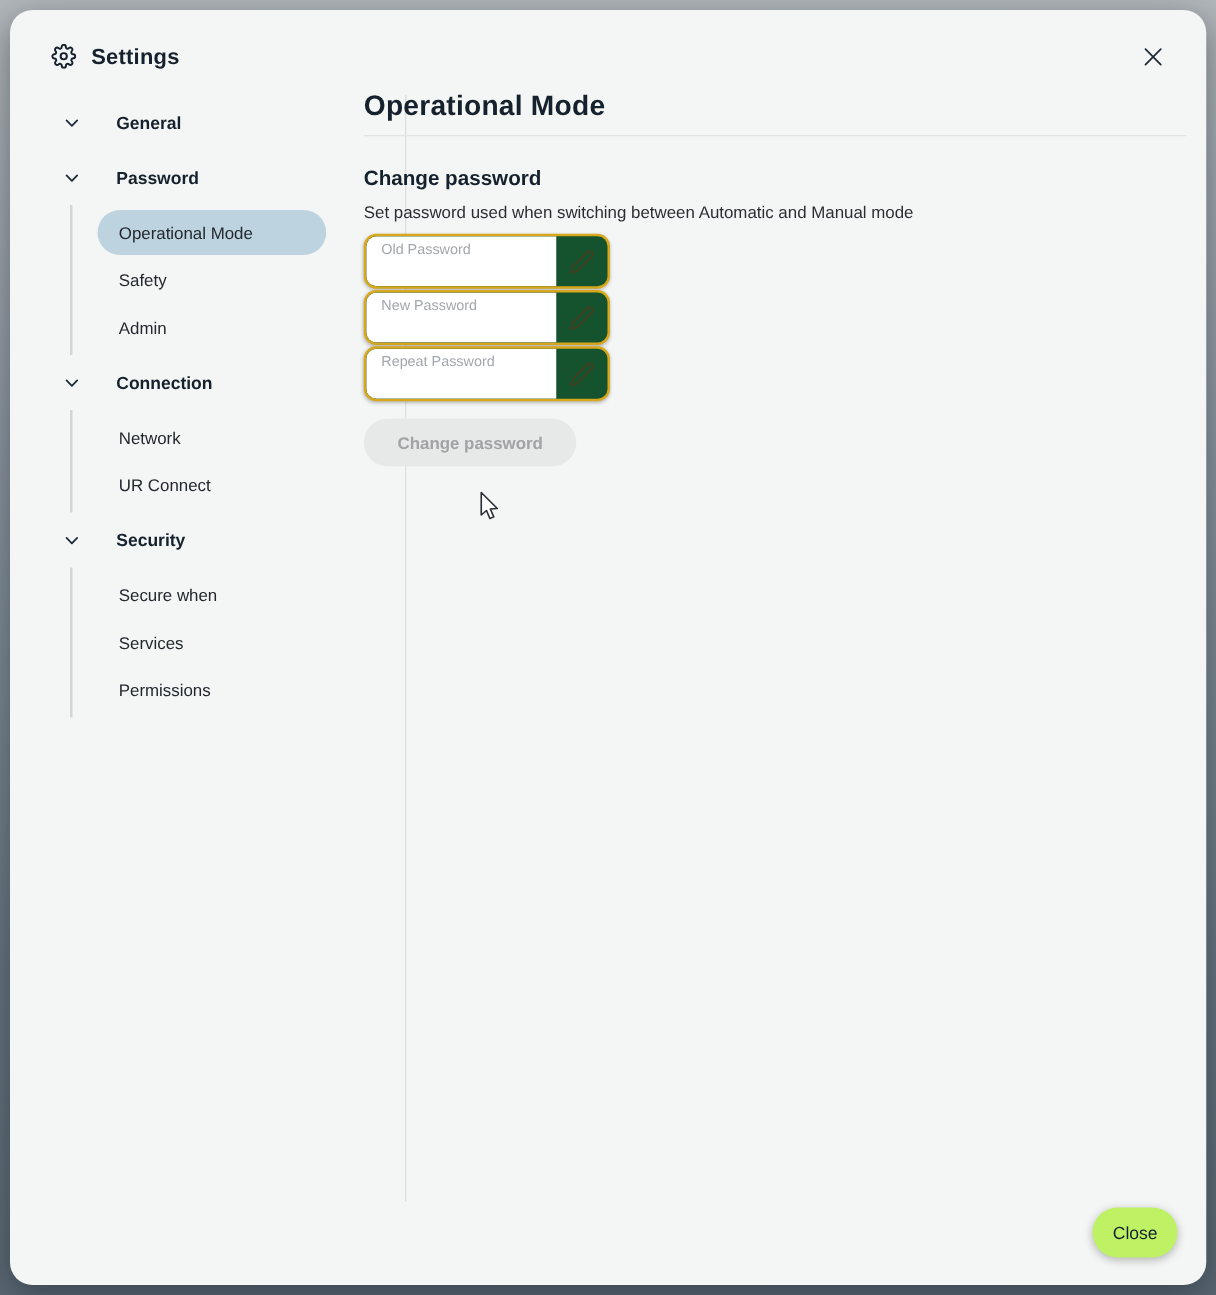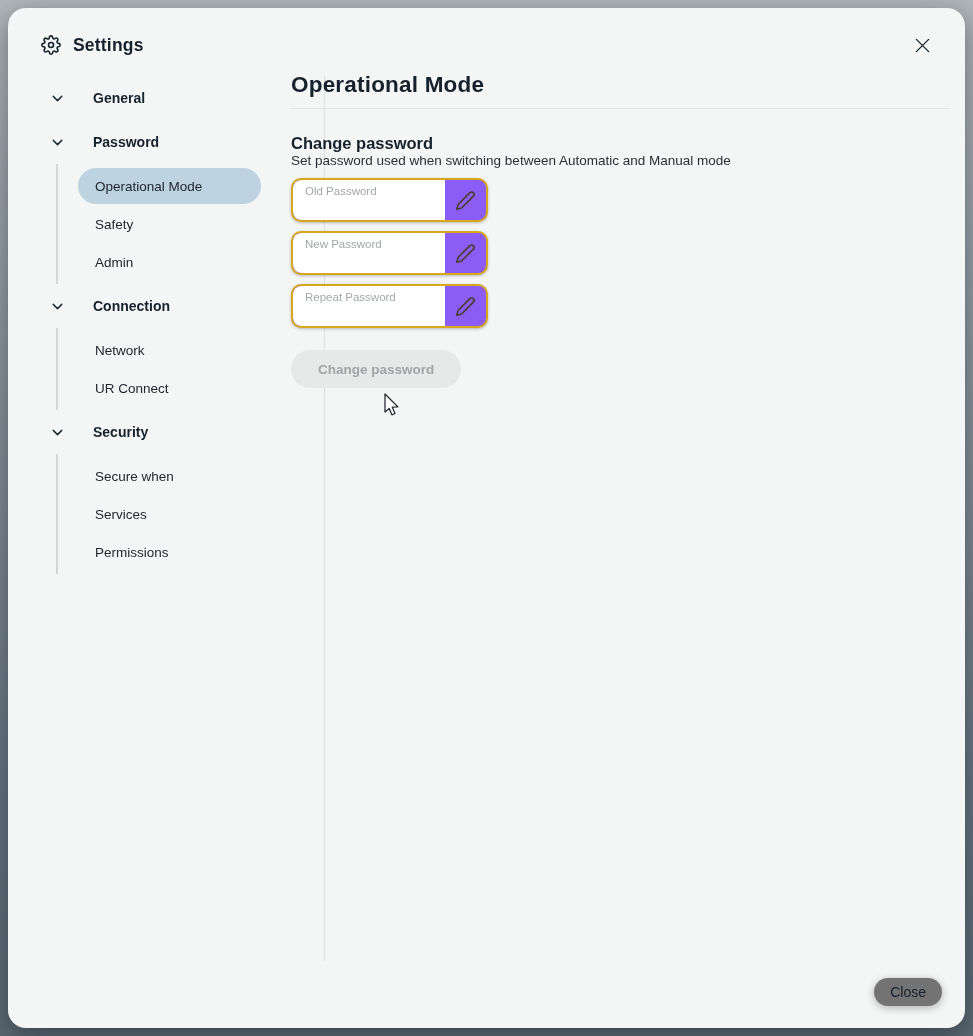--- a/index.html
+++ b/index.html
@@ -81,30 +81,30 @@
     line-height: 34px; letter-spacing: .2px;
   }
   .title-divider {
     margin-top: 6px; height: 1px; background: #e2e3e4; width: 100%;
   }
   .section-heading {
     margin-top: 25px;
     font-size: 16.5px; font-weight: 700; color: #15212d;
   }
   .section-desc {
-    margin-top: 0;
+    margin-top: 9px;
     font-size: 13.5px; color: #2b2f33;
   }
 
   .fields { margin-top: 10px; }
   .pw-field {
     width: 197px; height: 44px;
-    margin-bottom: 9px;
+    margin-bottom: 1px;
     display: flex;
-    background: #8b5cf6;
+    background: #14532d;
     border: 2px solid #d7a81c;
     border-radius: 10px;
     box-shadow: 0 1px 3px rgba(0,0,0,.25);
     overflow: hidden;
   }
   .pw-input {
     flex: 1; min-width: 0;
     border: none; outline: none;
     background: #fff;
     border-radius: 8px 0 0 8px;
@@ -130,24 +130,24 @@
     color: #a2a3a5;
     font-family: "Liberation Sans", sans-serif;
     font-size: 13.5px; font-weight: 700;
     cursor: default;
   }
 
   
   .close-btn {
     position: absolute;
     right: 23px; bottom: 22px;
-    height: 28px; min-width: 66px;
+    height: 40px; min-width: 66px;
     padding: 0 16px;
     border: none; border-radius: 20px;
-    background: #737373;
+    background: #bef264;
     color: #15212d;
     font-family: "Liberation Sans", sans-serif;
     font-size: 14px; font-weight: 500;
     box-shadow: 0 2px 8px rgba(0,0,0,.28);
     cursor: pointer;
   }
 
   
   .cursor {
     position: absolute; left: 383px; top: 393px;

